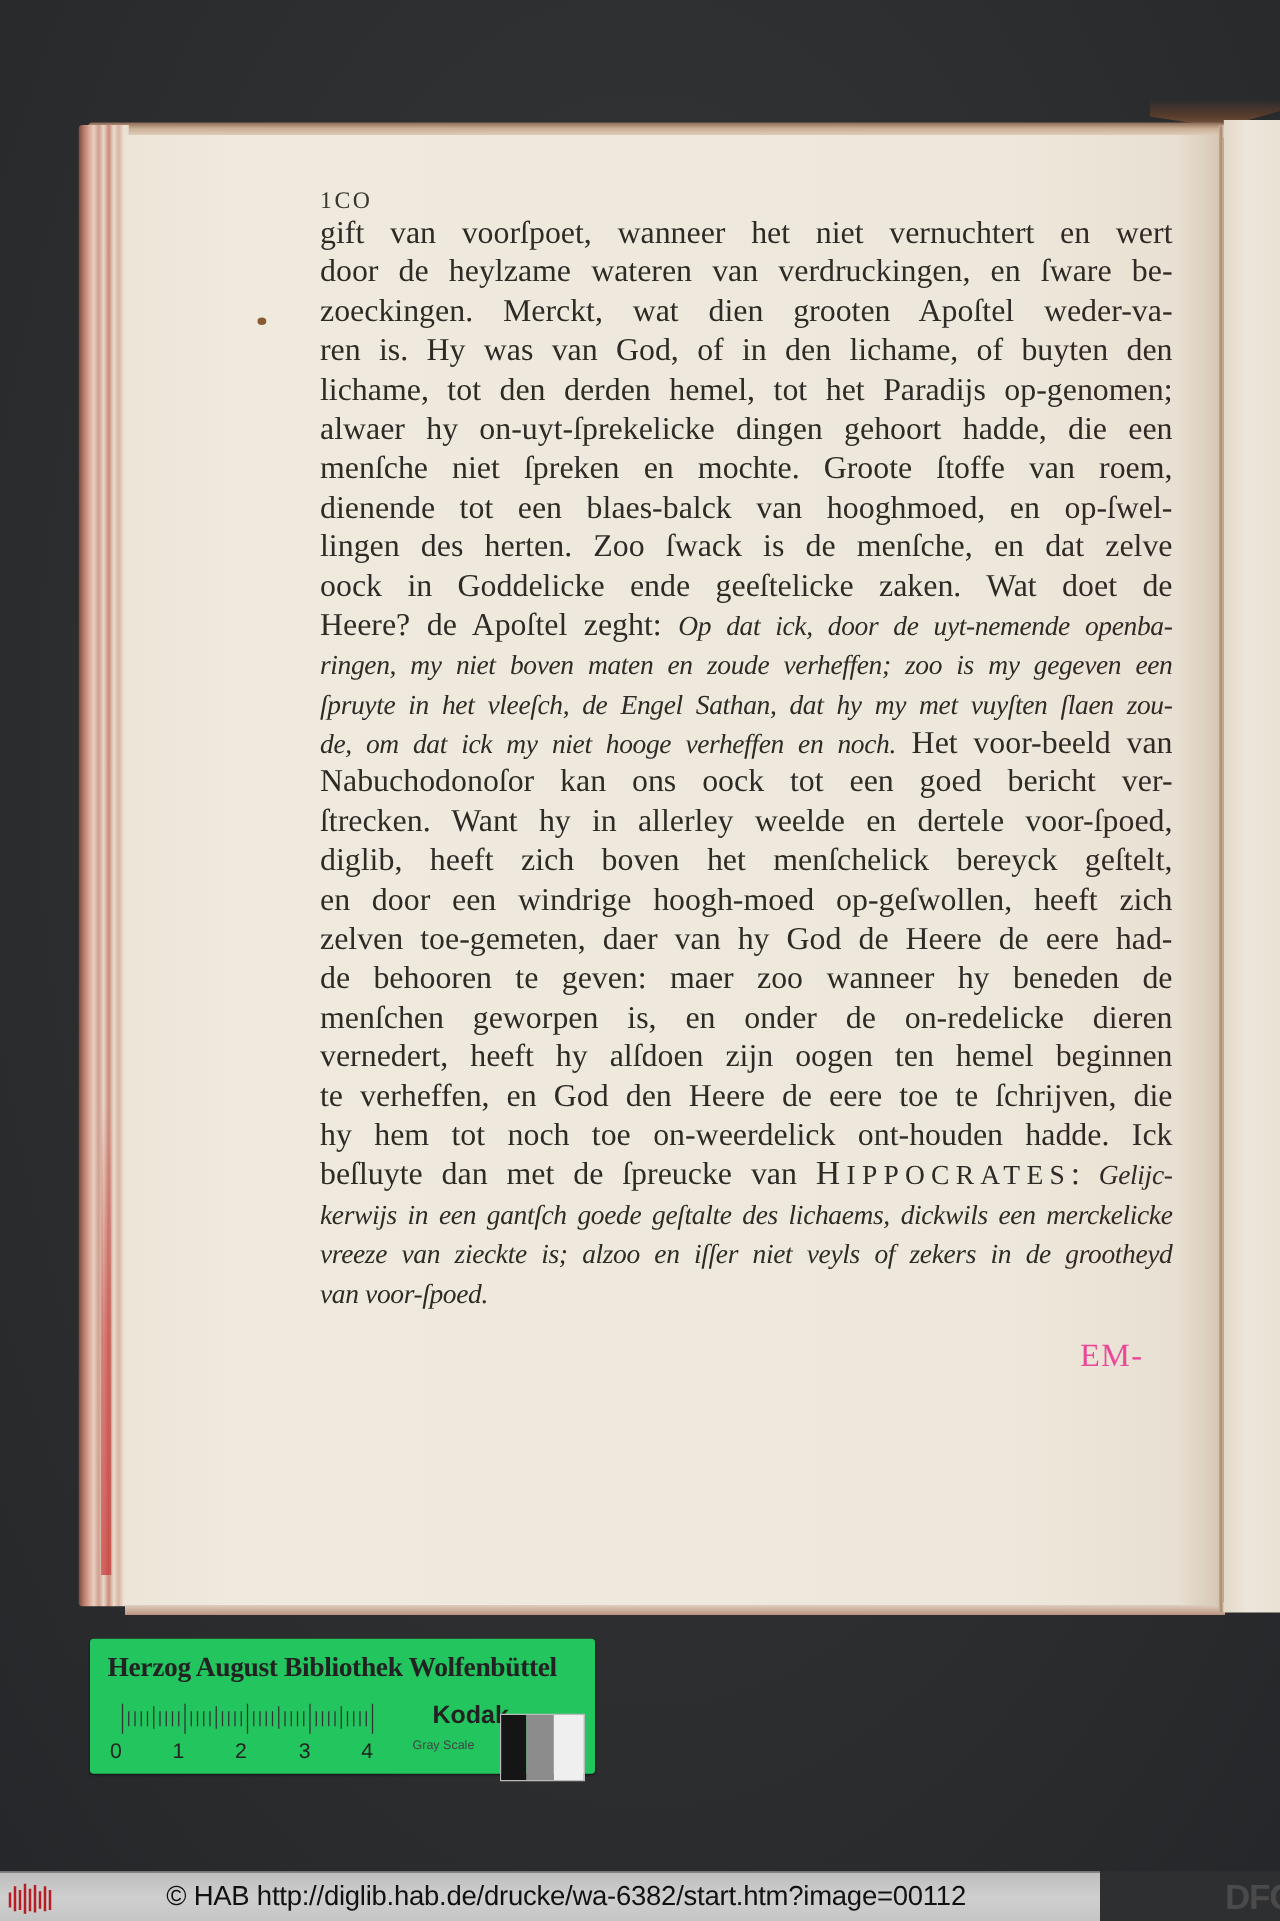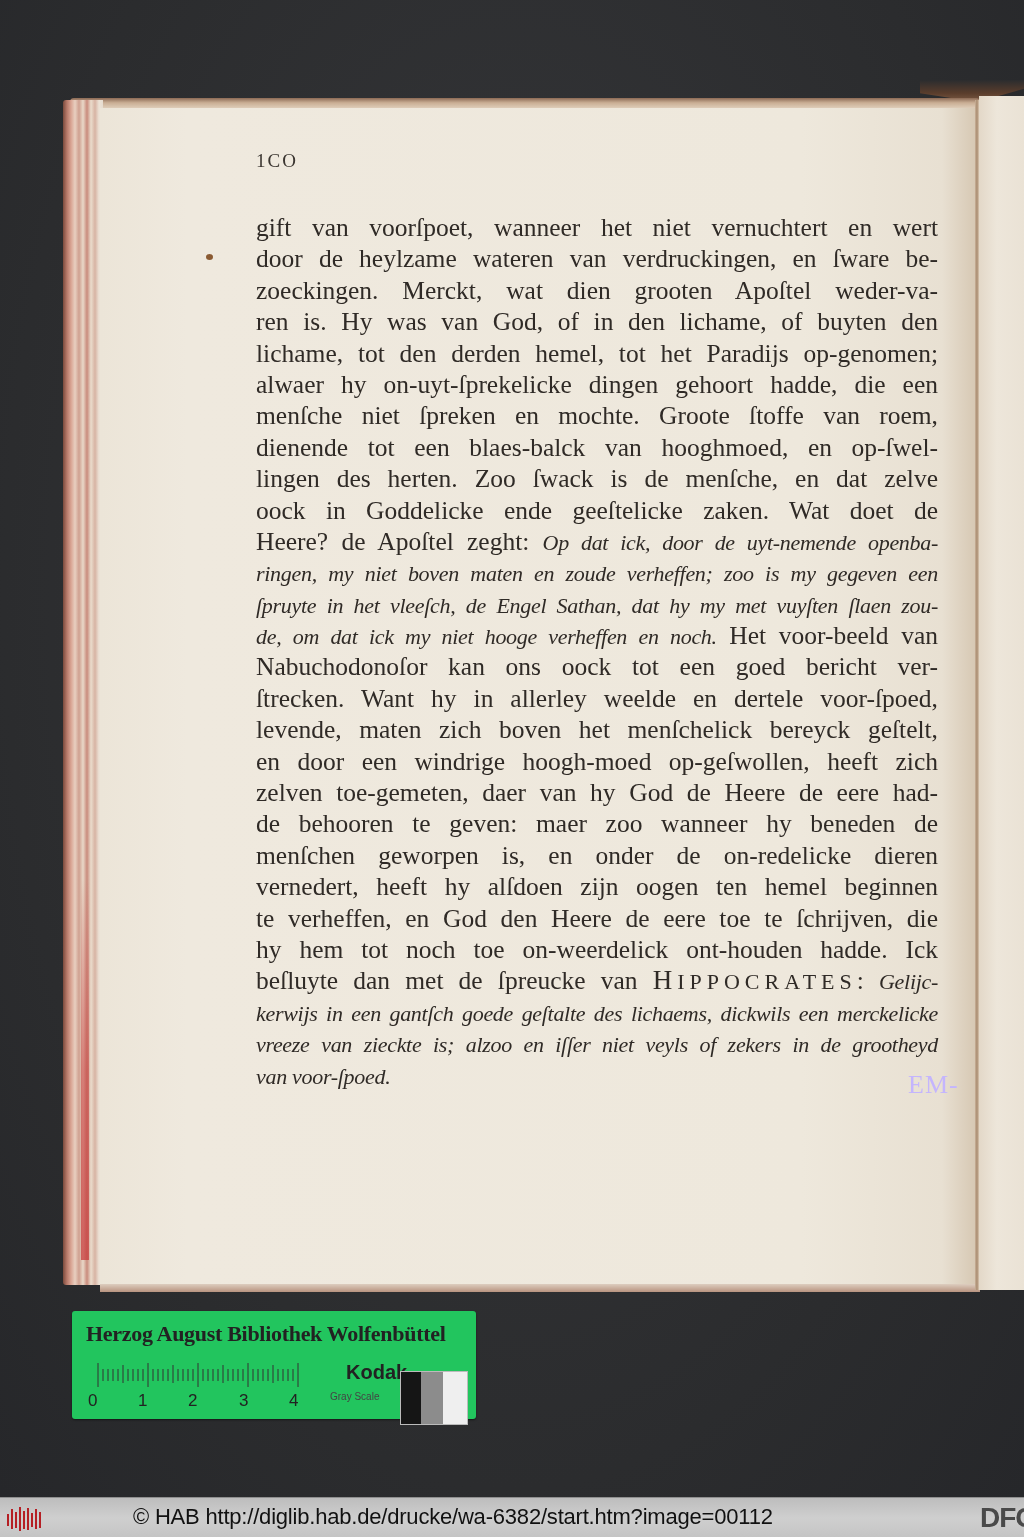--- a/index.html
+++ b/index.html
@@ -49,36 +49,35 @@
     clip-path:polygon(0 60%,55% 100%,100% 40%,100% 0,0 0);
   }
 
   .page-number {
     position:absolute; left:256px; top:150px;
     font-size:19px; letter-spacing:2px; color:#3b3631;
   }
   .text-block {
     position:absolute; left:256px; top:170px; width:682px;
     color:#2f2a26;
-    margin-top:42px;
   }
   .line {
     height:31.4px; line-height:31px; font-size:25.5px; white-space:nowrap;
     text-align:justify; text-align-last:justify;
   }
   .line.last { text-align-last:left; }
   .it { font-style:italic; font-size:22px; letter-spacing:-0.3px; }
   .caps { letter-spacing:5px; font-size:22px; }
   .marginal-dot {
     position:absolute; left:206px; top:254px; width:7px; height:6px;
     border-radius:50%; background:#8a5a32;
   }
   .catchword {
-    position:absolute; left:908px; top:1070px;
-    font-size:26px; color:#c4b5fd; letter-spacing:1px;
+    position:absolute; left:864px; top:1070px;
+    font-size:26px; color:#ec4899; letter-spacing:1px;
   }
 
   
   .card {
     position:absolute; left:72px; top:1311px; width:404px; height:108px;
     background:#22c55e; border-radius:3px;
     box-shadow:0 1px 2px rgba(0,0,0,.5);
   }
   .card-title {
     position:absolute; left:14px; top:10px;
@@ -105,21 +104,21 @@
     position:absolute; left:328px; top:60px; width:66px; height:52px;
     display:flex; border:1px solid #bbb;
   }
   .sw { height:100%; }
   .sw.black { width:20px; background:#151515; }
   .sw.gray { width:22px; background:#8c8c8c; }
   .sw.white { width:24px; background:#efefef; }
 
   
   .footer {
-    position:absolute; left:0; top:1497px; width:1024px; height:40px;
+    position:absolute; left:0; top:1497px; width:880px; height:40px;
     background:linear-gradient(180deg,#bdbdbd 0%,#cfcfcf 50%,#c4c4c4 100%);
     border-top:1px solid #8f8f8f;
   }
   .hab-logo { position:absolute; left:6px; top:8px; width:40px; height:26px; }
   .footer-text {
     position:absolute; left:133px; top:6px;
     font-family:"Liberation Sans", sans-serif; font-size:22px; color:#111;
     white-space:nowrap; letter-spacing:-0.2px;
   }
   .dfg {
@@ -154,21 +153,21 @@
     <div class="line"><span>menſche niet ſpreken en mochte.  Groote ſtoffe van roem,</span></div>
     <div class="line"><span>dienende tot een blaes-balck van hooghmoed, en op-ſwel-</span></div>
     <div class="line"><span>lingen des herten.  Zoo ſwack is de menſche, en dat zelve</span></div>
     <div class="line"><span>oock in Goddelicke ende geeſtelicke zaken.  Wat doet de</span></div>
     <div class="line"><span>Heere? de Apoſtel zeght: </span><span class="it">Op dat ick, door de uyt-nemende openba-</span></div>
     <div class="line"><span class="it">ringen, my niet boven maten en zoude verheffen; zoo is my gegeven een</span></div>
     <div class="line"><span class="it">ſpruyte in het vleeſch, de Engel Sathan, dat hy my met vuyſten ſlaen zou-</span></div>
     <div class="line"><span class="it">de, om dat ick my niet hooge verheffen en noch.</span><span>  Het voor-beeld van</span></div>
     <div class="line"><span>Nabuchodonoſor kan ons oock tot een goed bericht ver-</span></div>
     <div class="line"><span>ſtrecken.  Want hy in allerley weelde en dertele voor-ſpoed,</span></div>
-    <div class="line"><span>levende, maten zich boven het menſchelick bereyck geſtelt,</span></div>
+    <div class="line"><span>diglib, heeft zich boven het menſchelick bereyck geſtelt,</span></div>
     <div class="line"><span>en door een windrige hoogh-moed op-geſwollen, heeft zich</span></div>
     <div class="line"><span>zelven toe-gemeten, daer van hy God de Heere de eere had-</span></div>
     <div class="line"><span>de behooren te geven: maer zoo  wanneer hy beneden de</span></div>
     <div class="line"><span>menſchen geworpen is, en onder de on-redelicke dieren</span></div>
     <div class="line"><span>vernedert, heeft hy alſdoen zijn oogen ten hemel beginnen</span></div>
     <div class="line"><span>te verheffen, en God den Heere de eere toe te ſchrijven, die</span></div>
     <div class="line"><span>hy hem tot noch toe on-weerdelick ont-houden hadde.  Ick</span></div>
     <div class="line"><span>beſluyte dan met de ſpreucke van </span><span class="caps" style="font-size: 27px; letter-spacing: 5px;">H</span><span class="caps">IPPOCRATES</span><span>: </span><span class="it">Gelijc-</span></div>
     <div class="line"><span class="it">kerwijs in een gantſch goede geſtalte des lichaems, dickwils een merckelicke</span></div>
     <div class="line"><span class="it">vreeze van zieckte is; alzoo en iſſer niet veyls of zekers in de grootheyd</span></div>

